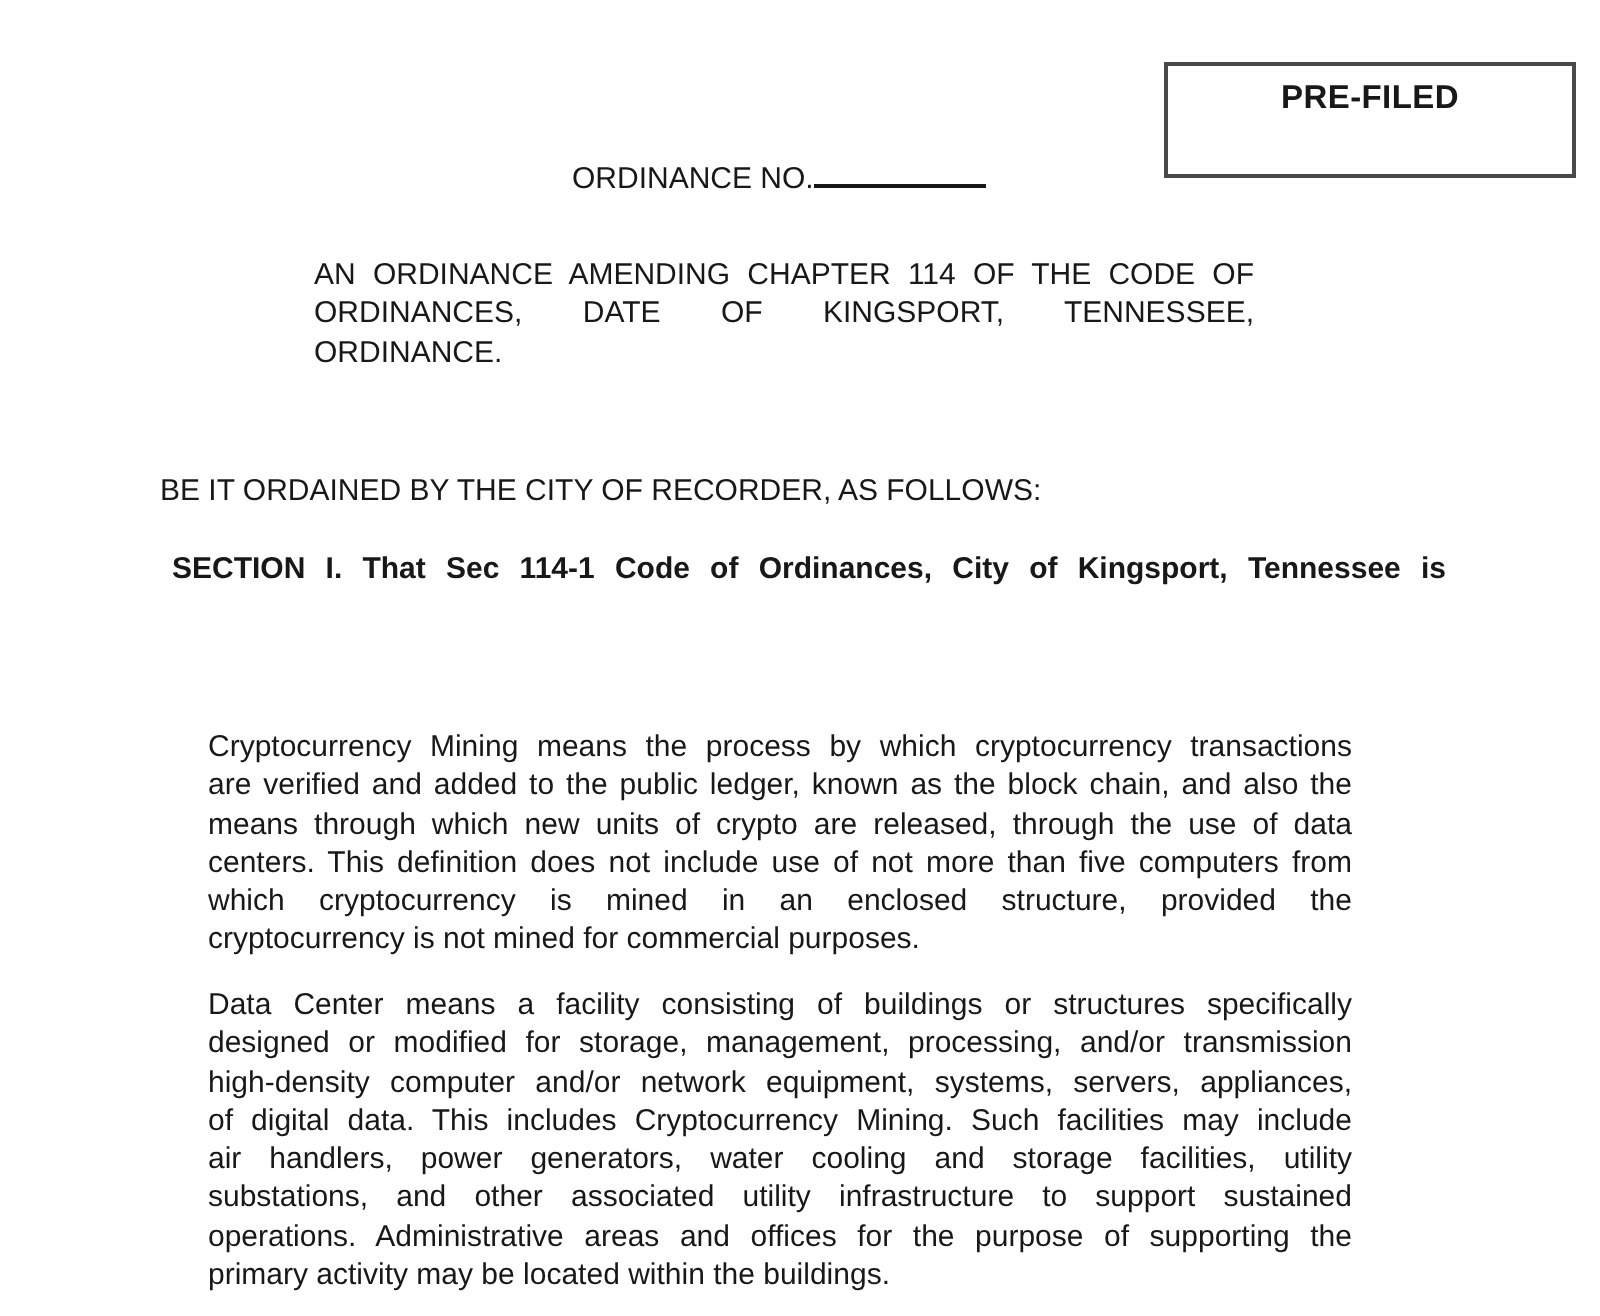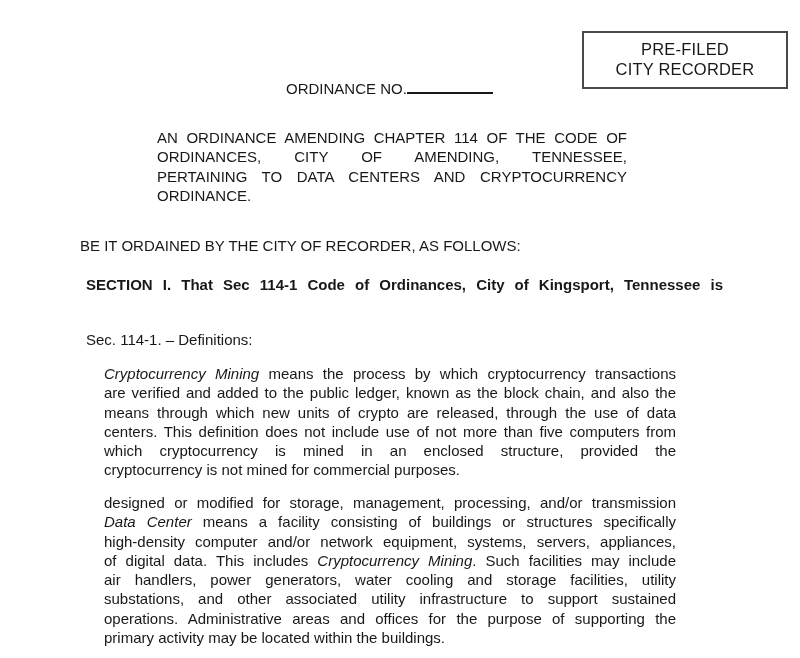--- a/index.html
+++ b/index.html
@@ -14,82 +14,79 @@
     color: var(--ink, #181818);
     overflow: hidden;
   }
   .stamp {
     position: absolute;
     left: 582px; top: 31px;
     width: 206px; height: 58px;
     box-sizing: border-box;
     border: 2px solid var(--stamp_border, #4a4a4a);
     text-align: center;
-    font-weight: normal;
+    font-weight: bold;
     font-size: 16.5px;
     line-height: 20px;
     padding-top: 6px;
     letter-spacing: 0.2px;
   }
   .ord-no { position: absolute; left: 286px; top: 78px; white-space: nowrap; }
   .blank {
     display: inline-block;
     width: 86px;
     height: 14px;
     border-bottom: 2px solid var(--ink, #181818);
   }
   .caption  { position: absolute; left: 157px; top: 128px; width: 470px; }
   .ordained { position: absolute; left: 80px;  top: 236px; white-space: nowrap; }
   .section1 { position: absolute; left: 40px;  top: 275px; width: 683px; font-weight: bold; }
   .sechead  { position: absolute; left: 86px;  top: 330px; white-space: nowrap; }
   .def1     { position: absolute; left: 104px; top: 364px; width: 572px; }
   .def2     { position: absolute; left: 104px; top: 493px; width: 572px; }
   .tline { text-align: justify; text-align-last: justify; text-justify: inter-word; }
   .tline.tlast { text-align-last: left; }
-  .it { font-style: italic; }
+  .it { }
 </style>
 </head>
 <body>
 
 <div class="page">
 
   <div class="stamp">
     <div>PRE-FILED</div>
-    <div>CITY RECORDER</div>
   </div>
 
   <div class="ord-no"><span>ORDINANCE NO.</span><span class="blank"></span></div>
 
   <div class="caption">
       <div class="tline"><span>AN ORDINANCE AMENDING CHAPTER 114 OF THE CODE OF</span></div>
-      <div class="tline"><span>ORDINANCES, CITY OF AMENDING, TENNESSEE,</span></div>
-      <div class="tline"><span>PERTAINING TO DATA CENTERS AND CRYPTOCURRENCY</span></div>
+      <div class="tline"><span>ORDINANCES, DATE OF KINGSPORT, TENNESSEE,</span></div>
       <div class="tline tlast"><span>ORDINANCE.</span></div>
     </div>
 
   <div class="ordained">BE IT ORDAINED BY THE CITY OF RECORDER, AS FOLLOWS:</div>
 
   <div class="section1">
       <div class="tline" style="text-indent: 46px;"><span>SECTION I. That Sec 114-1 Code of Ordinances, City of Kingsport, Tennessee is</span></div>
     </div>
 
-  <div class="sechead">Sec. 114-1. – Definitions:</div>
 
   <div class="def1">
       <div class="tline"><span class="it">Cryptocurrency Mining</span><span> means the process by which cryptocurrency transactions</span></div>
       <div class="tline"><span>are verified and added to the public ledger, known as the block chain, and also the</span></div>
       <div class="tline"><span>means through which new units of crypto are released, through the use of data</span></div>
       <div class="tline"><span>centers. This definition does not include use of not more than five computers from</span></div>
       <div class="tline"><span>which cryptocurrency is mined in an enclosed structure, provided the</span></div>
       <div class="tline tlast"><span>cryptocurrency is not mined for commercial purposes.</span></div>
     </div>
 
   <div class="def2">
+      <div class="tline"><span class="it">Data Center</span><span> means a facility consisting of buildings or structures specifically</span></div>
       <div class="tline"><span>designed or modified for storage, management, processing, and/or transmission</span></div>
-      <div class="tline"><span class="it">Data Center</span><span> means a facility consisting of buildings or structures specifically</span></div>
       <div class="tline"><span>high-density computer and/or network equipment, systems, servers, appliances,</span></div>
       <div class="tline"><span>of digital data. This includes </span><span class="it">Cryptocurrency Mining</span><span>. Such facilities may include</span></div>
       <div class="tline"><span>air handlers, power generators, water cooling and storage facilities, utility</span></div>
       <div class="tline"><span>substations, and other associated utility infrastructure to support sustained</span></div>
       <div class="tline"><span>operations. Administrative areas and offices for the purpose of supporting the</span></div>
       <div class="tline tlast"><span>primary activity may be located within the buildings.</span></div>
     </div>
 
 </div>
 

